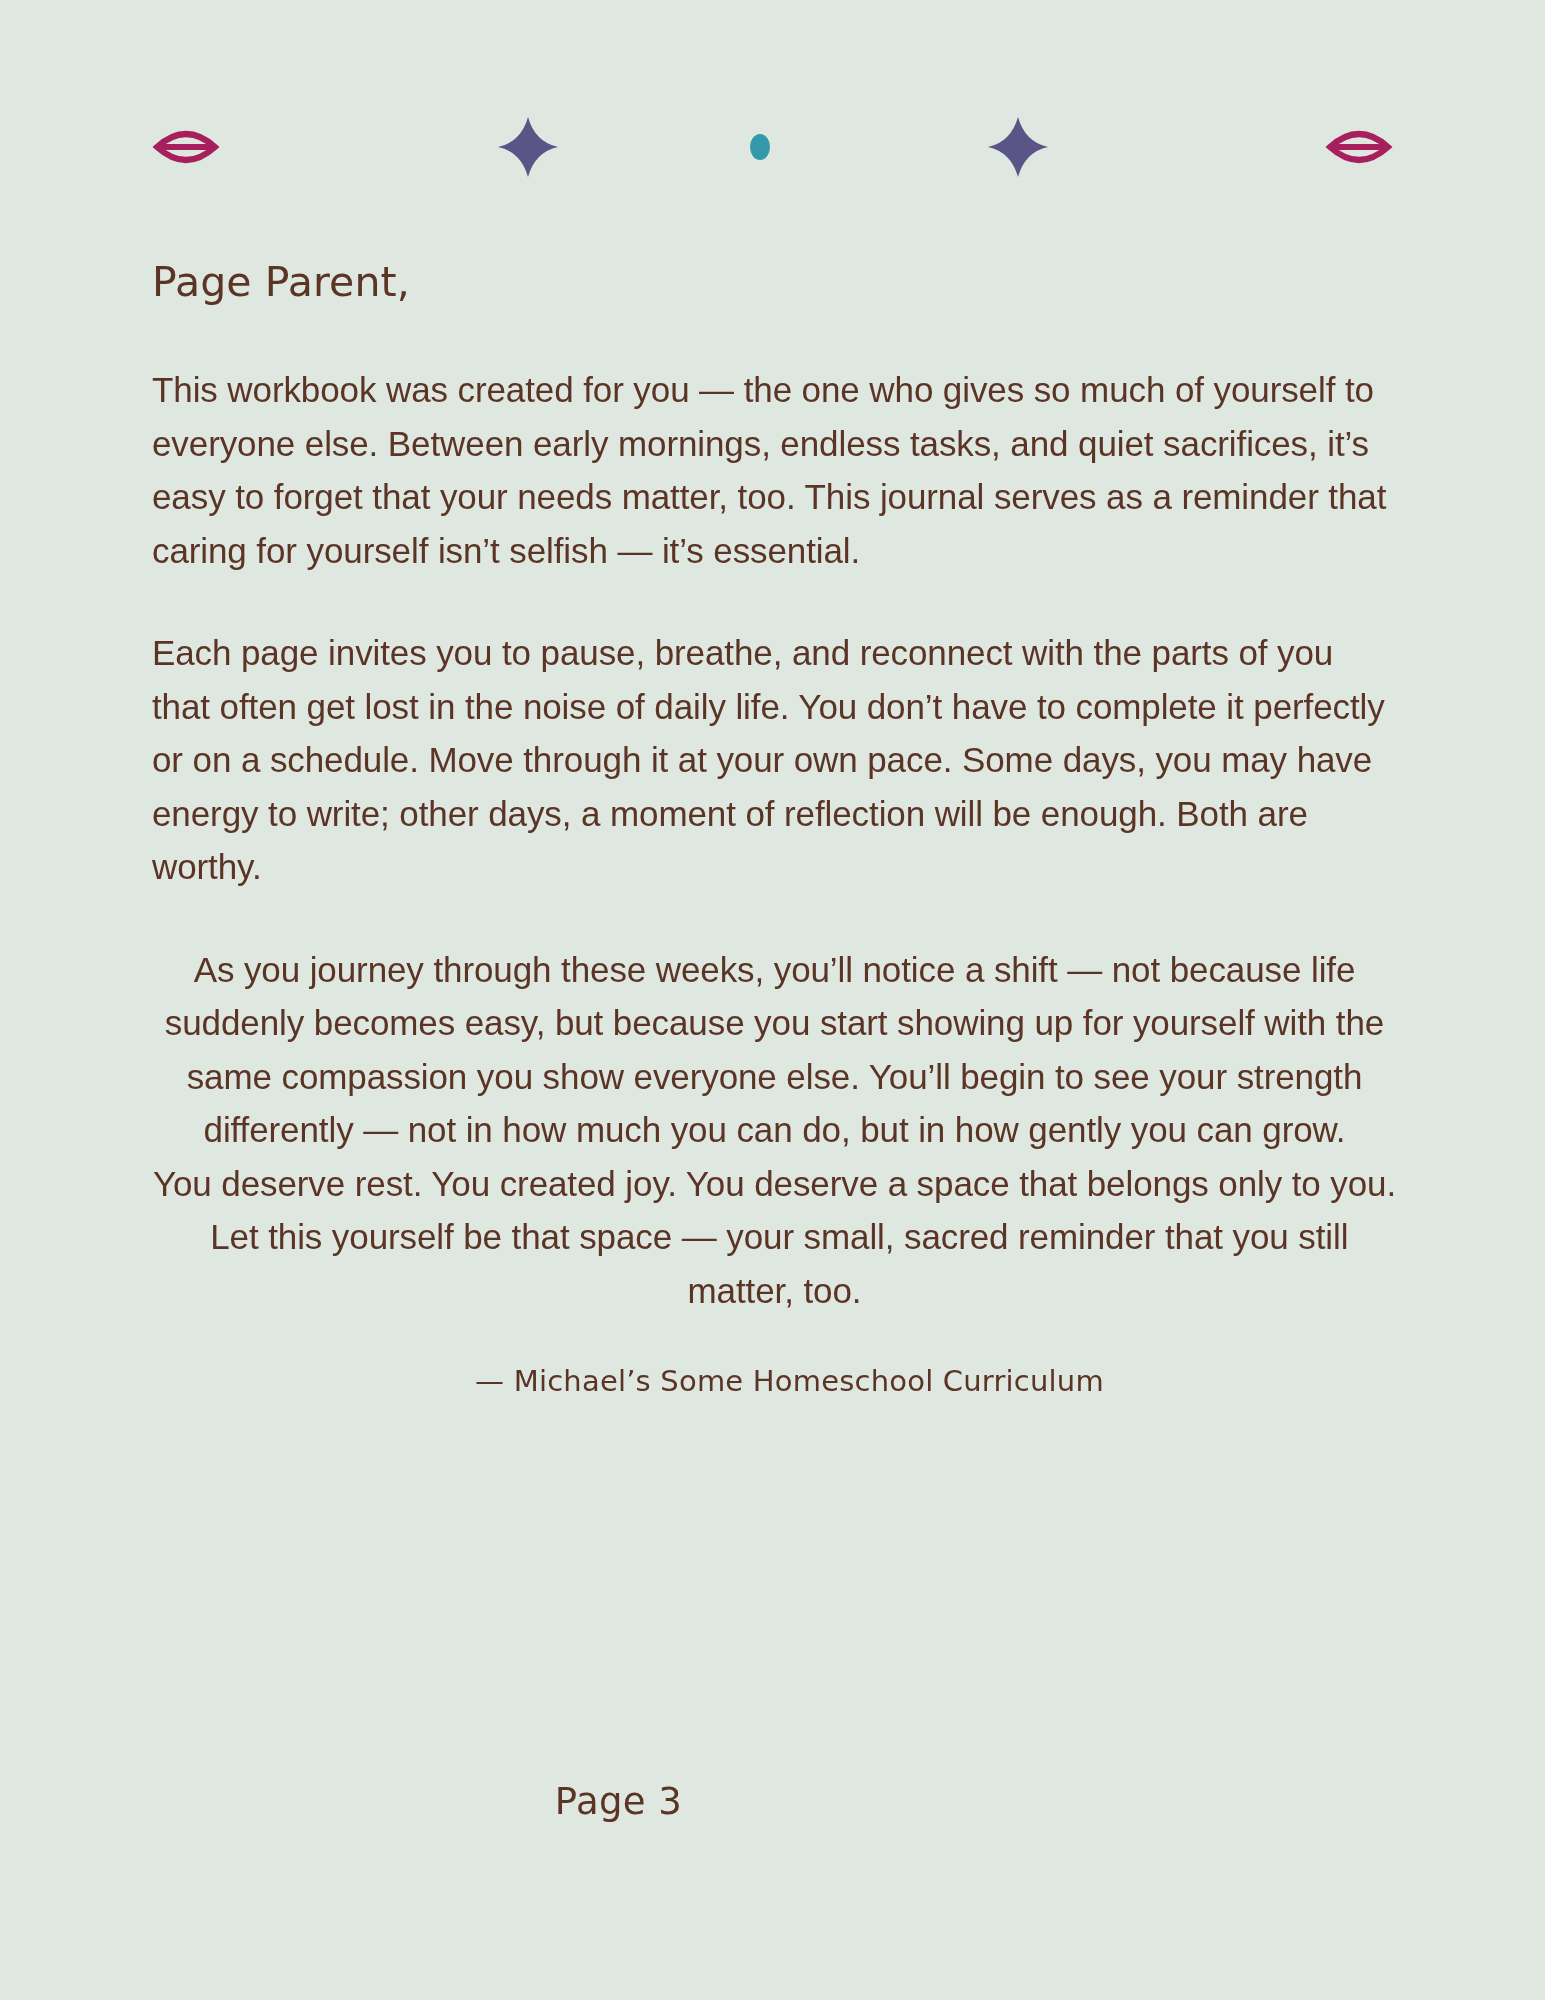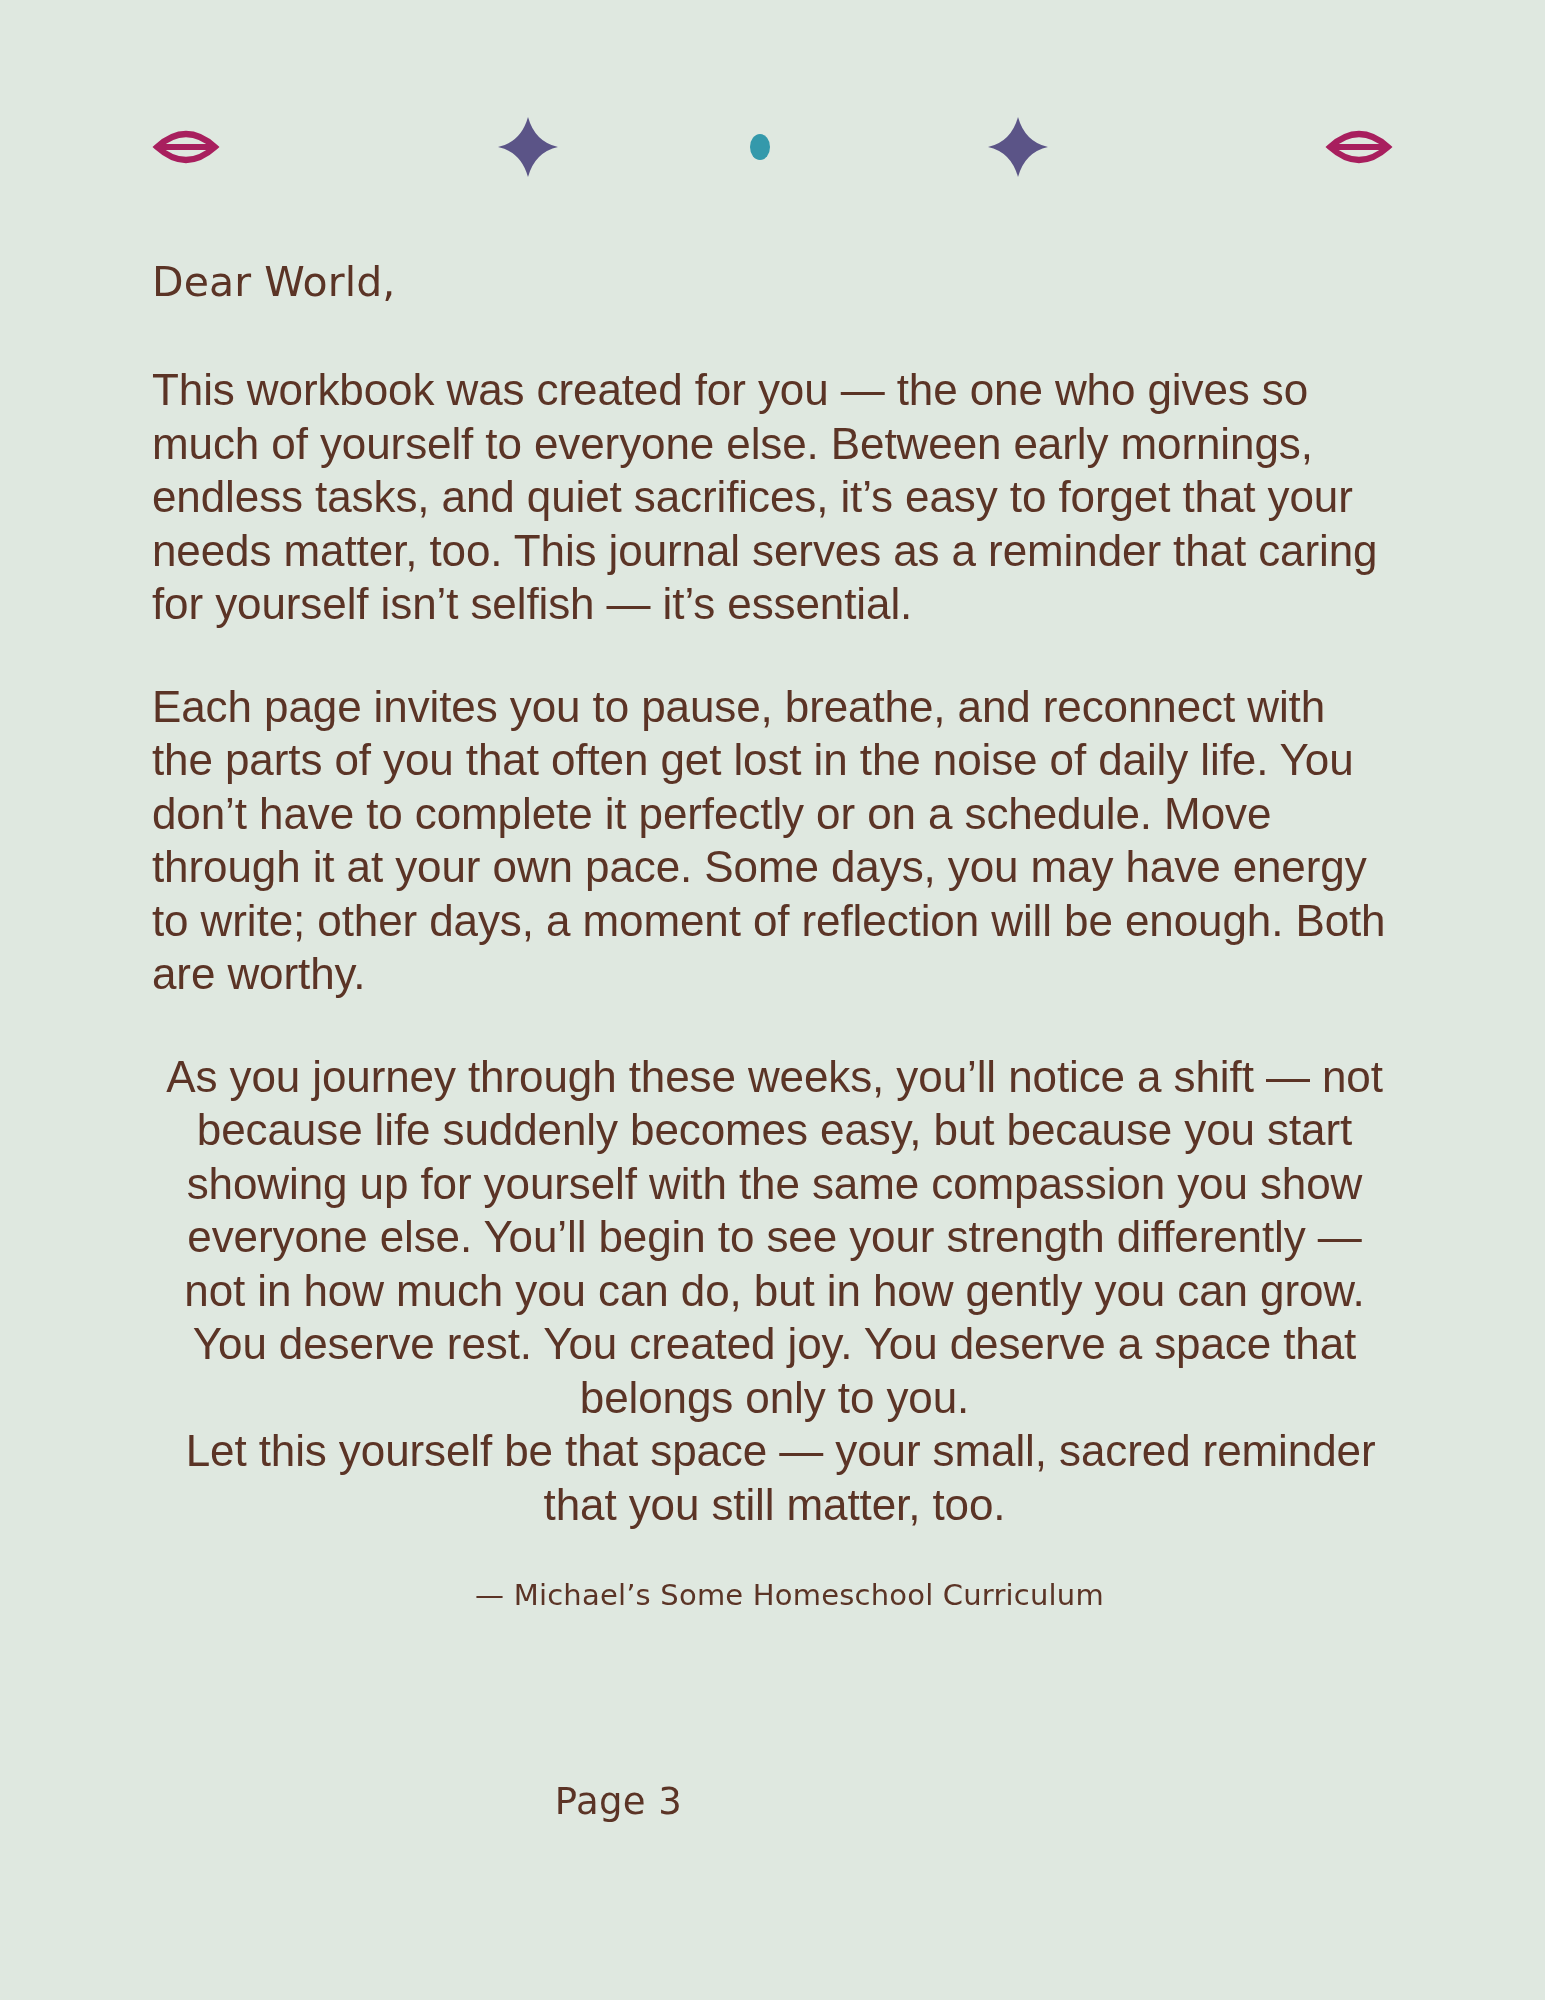--- a/index.html
+++ b/index.html
@@ -50,21 +50,21 @@
     font-size: 41px;
     font-weight: 400;
     letter-spacing: 0.1px;
     color: #5b3426;
     margin: 0 0 56px 0;
     line-height: 1.2;
   }
 
   .para {
     font-family: "Liberation Sans", sans-serif;
-    font-size: 44px;
+    font-size: 35px;
     line-height: 53.5px;
     color: #5b3426;
     margin: 0 0 49px 0;
     letter-spacing: -0.1px;
     white-space: pre-wrap;
   }
   .para.tight {
     margin-bottom: 0;
     text-align: center;
   }
@@ -136,21 +136,21 @@
       <path d="M 1018 5 Q 1025 30 1048 35 Q 1025 40 1018 65 Q 1011 40 988 35 Q 1011 30 1018 5 Z" fill="#5b5487"></path>
 
       <line x1="562" y1="35" x2="728" y2="35" stroke="url(#gradTealL)" stroke-width="5"></line>
       <line x1="790" y1="35" x2="984" y2="35" stroke="url(#gradTealR)" stroke-width="5"></line>
 
       <ellipse cx="760" cy="35" rx="10" ry="13" fill="#3499ab"></ellipse>
     </svg>
   </div>
 
   <div class="letter">
-    <h1 class="salutation">Dear World,</h1>
+    <h1 class="salutation">Page Parent,</h1>
 
     <p class="para">This workbook was created for you — the one who gives so much of yourself to everyone else. Between early mornings, endless tasks, and quiet sacrifices, it’s easy to forget that your needs matter, too. This journal serves as a reminder that caring for yourself isn’t selfish — it’s essential.</p>
     <p class="para">Each page invites you to pause, breathe, and reconnect with the parts of you that often get lost in the noise of daily life. You don’t have to complete it perfectly or on a schedule. Move through it at your own pace. Some days, you may have energy to write; other days, a moment of reflection will be enough. Both are worthy.</p>
     <p class="para tight">As you journey through these weeks, you’ll notice a shift — not because life suddenly becomes easy, but because you start showing up for yourself with the same compassion you show everyone else. You’ll begin to see your strength differently — not in how much you can do, but in how gently you can grow.</p>
     <p class="para tight">You deserve rest. You created joy. You deserve a space that belongs only to you.</p>
     <p class="para tight"> Let this yourself be that space — your small, sacred reminder that you still matter, too.</p>
 
     <p class="signature">— Michael’s Some Homeschool Curriculum</p>
   </div>
 

